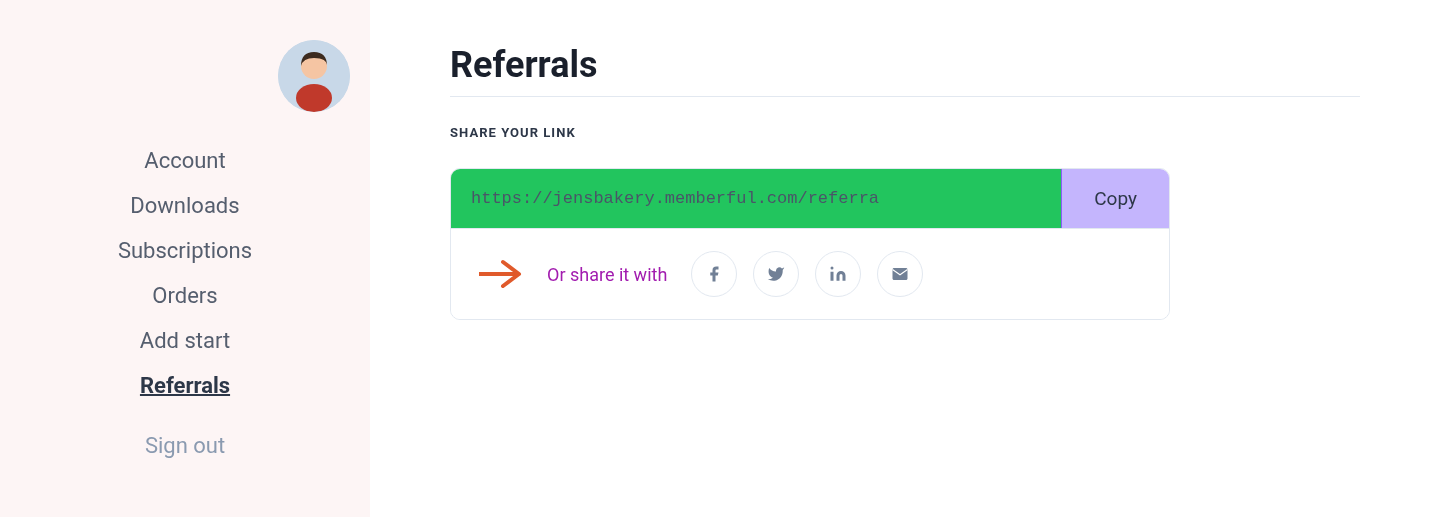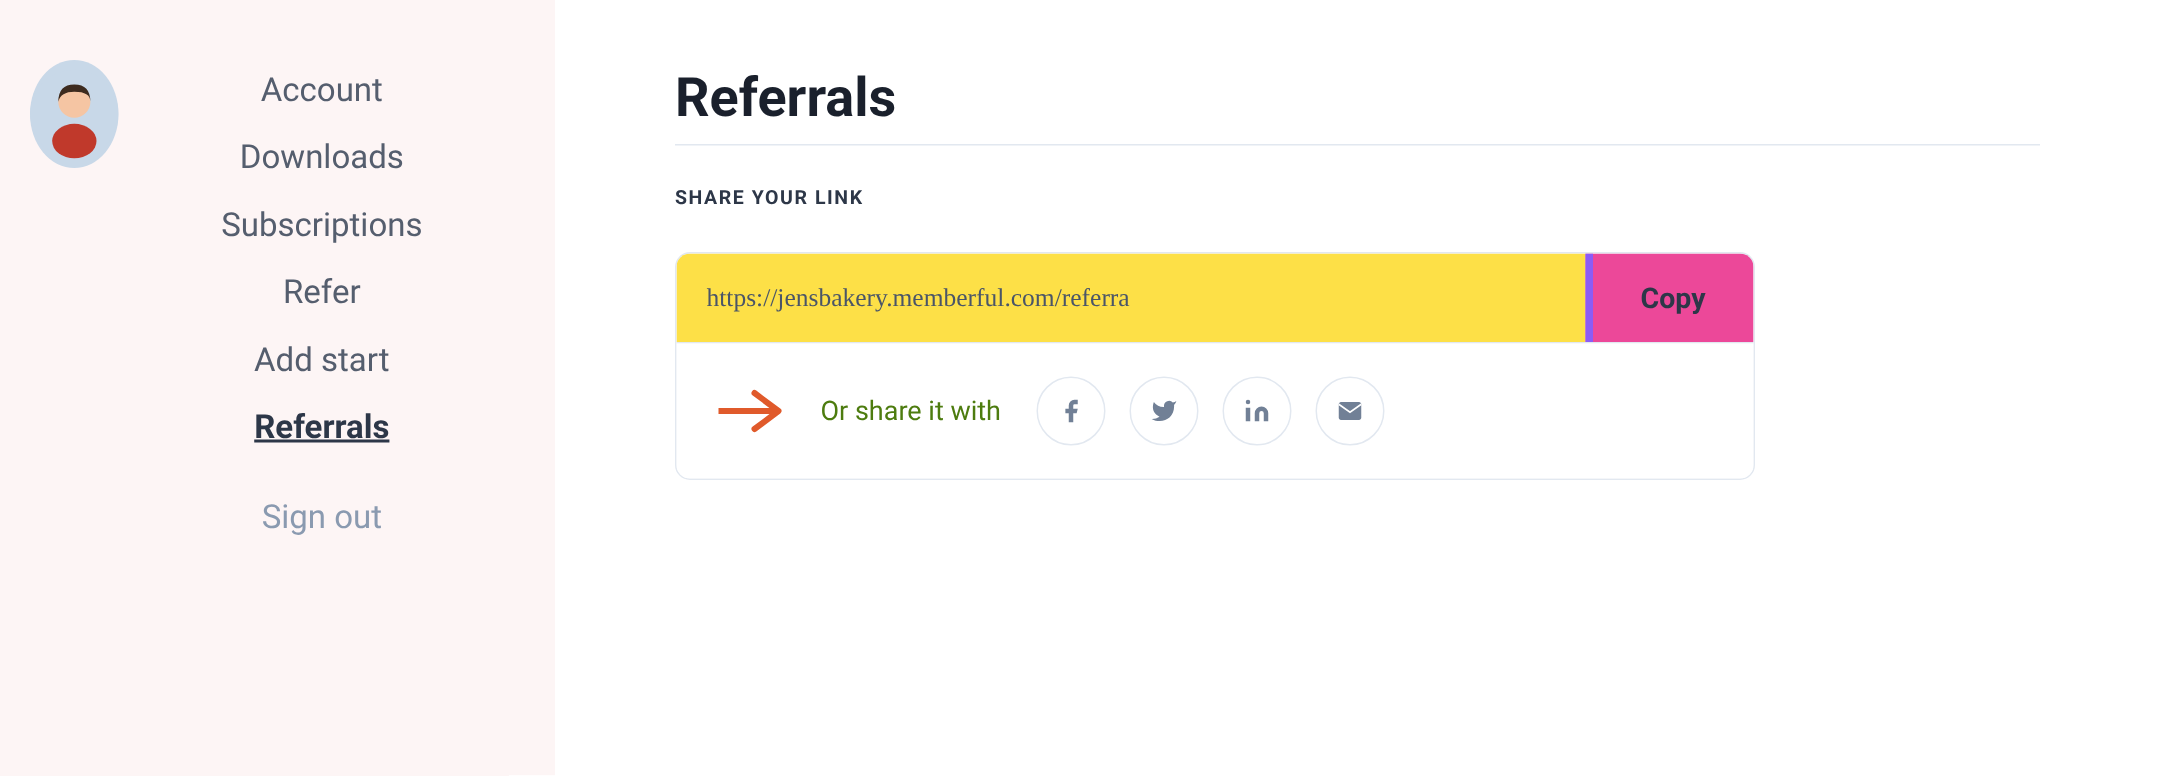--- a/index.html
+++ b/index.html
@@ -11,21 +11,22 @@
       height: 517px;
       width: 1440px;
       overflow: hidden;
     }
 
     
     .sidebar {
       width: 370px;
       background: #fdf5f5;
       display: flex;
-      align-items: flex-start;
+      flex-direction: column;
+      align-items: flex-end;
       padding: 40px 20px 40px;
       flex-shrink: 0;
     }
 
     .avatar-wrapper {
       width: 72px;
       height: 72px;
       border-radius: 50%;
       background: #c8d8e8;
       overflow: hidden;
@@ -116,31 +117,31 @@
       border-bottom: 1px solid #e2e8f0;
     }
 
     .link-input {
       flex: 1;
       padding: 18px 20px;
       font-size: 17px;
       color: #4a5568;
       border: none;
       outline: none;
-      background: #fde047;
-      font-family: Liberation Serif, serif;
+      background: #22c55e;
+      font-family: Liberation Mono, monospace;
     }
 
     .copy-btn {
       padding: 18px 32px;
-      background: #ec4899;
+      background: #c4b5fd;
       border: none;
-      border-left: 5px solid #8b5cf6;
+      border-left: 1px solid #8b5cf6;
       font-size: 19px;
-      font-weight: 700;
+      font-weight: 400;
       color: #2d3748;
       cursor: pointer;
       font-family: inherit;
     }
 
     .share-row {
       display: flex;
       align-items: center;
       padding: 22px 28px;
       gap: 16px;
@@ -150,21 +151,21 @@
     .arrow-icon {
       color: #e05a2b;
       font-size: 32px;
       display: flex;
       align-items: center;
       margin-right: 4px;
     }
 
     .share-text {
       font-size: 18px;
-      color: #4d7c0f;
+      color: #a21caf;
       margin-right: 8px;
     }
 
     .social-btn {
       width: 46px;
       height: 46px;
       border-radius: 50%;
       border: 1px solid #e2e8f0;
       background: #fff;
       display: flex;
@@ -194,21 +195,21 @@
       <path d="M23 26 Q23 12 36 12 Q49 12 49 26 Q49 18 36 18 Q25 18 23 26 Z" fill="#3d2b1f"></path>
 
       <ellipse cx="36" cy="58" rx="18" ry="14" fill="#c0392b"></ellipse>
     </svg>
   </div>
 
   <nav class="sidebar-nav">
     <a href="#account">Account</a>
     <a href="#downloads">Downloads</a>
     <a href="#subscriptions">Subscriptions</a>
-    <a href="#orders">Refer</a>
+    <a href="#orders">Orders</a>
     <a href="#add-card">Add start</a>
     <a href="#referrals" class="active">Referrals</a>
     <a href="#signout" class="signout">Sign out</a>
   </nav>
 </aside>
 
 <main class="main">
   <h1 class="page-title">Referrals</h1>
   <hr class="divider">
   <div class="section-label">SHARE YOUR LINK</div>

